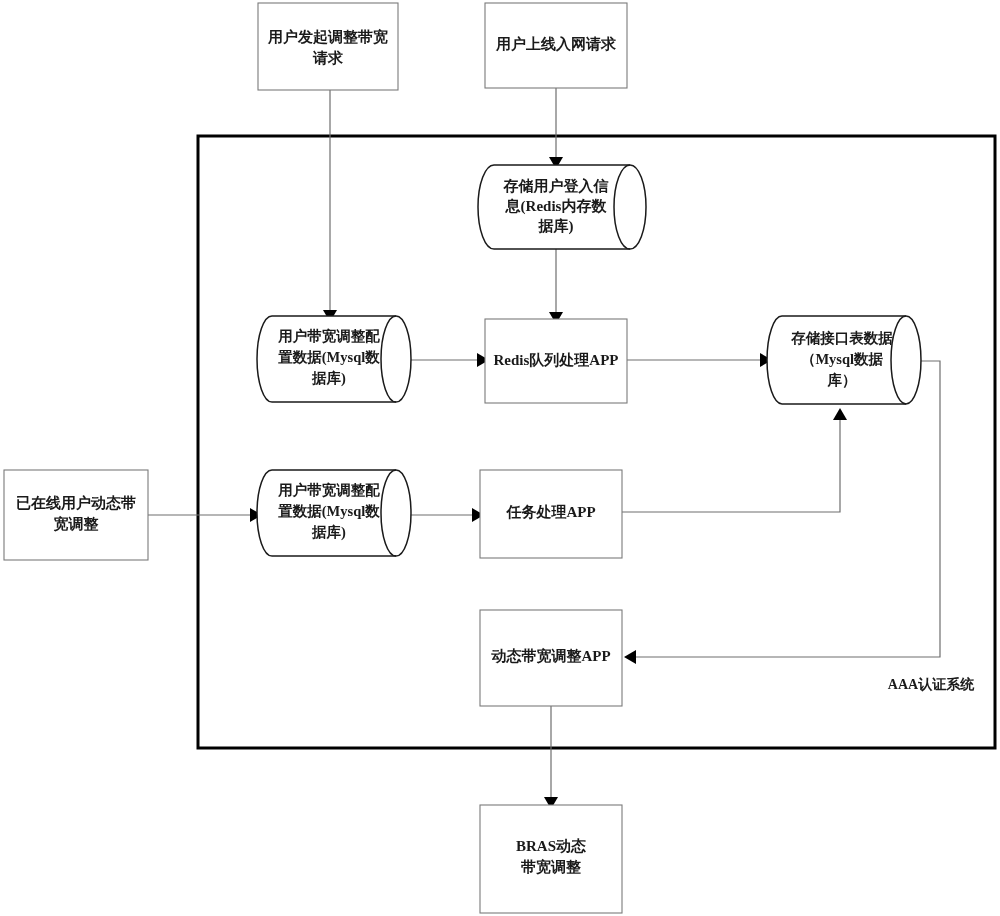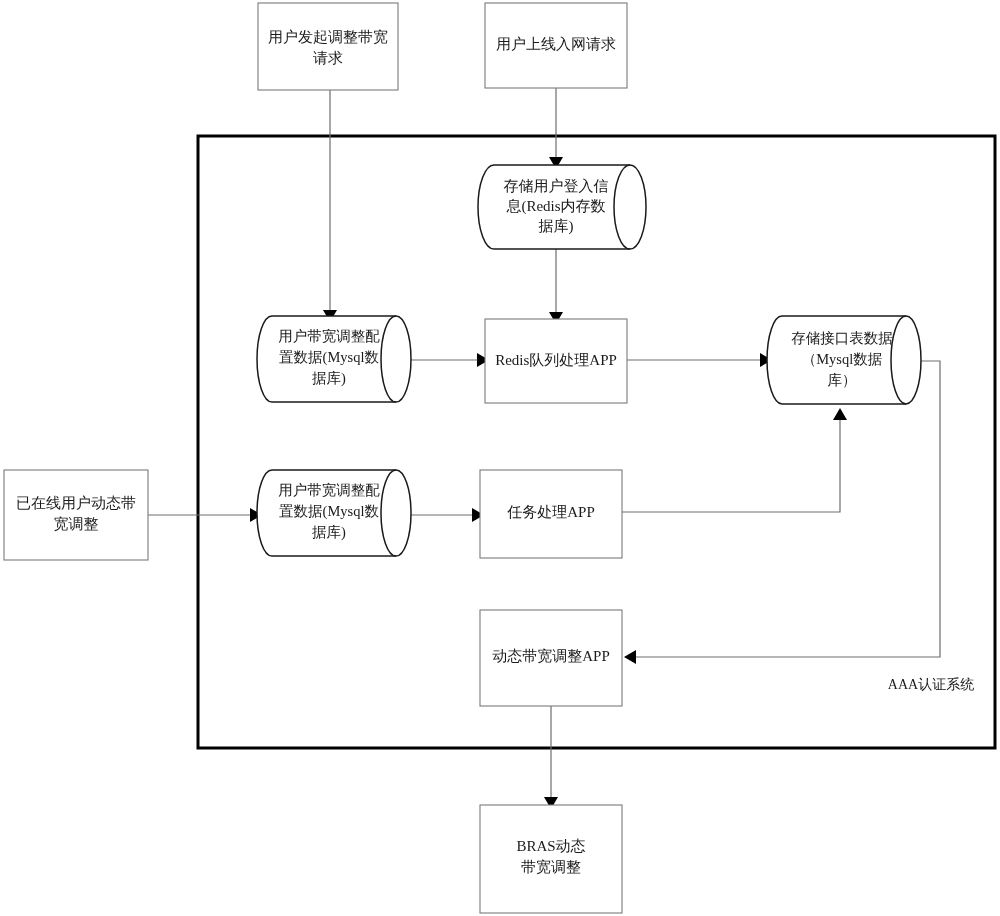--- a/index.html
+++ b/index.html
@@ -11,20 +11,21 @@
     width: 1000px;
     height: 916px;
     font-family: "Liberation Serif", "DejaVu Serif", serif;
     overflow: hidden;
   }
   #canvas {
     position: relative;
     width: 1000px;
     height: 715px;
     background: #ffffff;
+    font-weight: bold;
   }
   svg.diagram {
     position: absolute;
     top: 0;
     left: 0;
     width: 1000px;
     height: 916px;
   }
   .node-text {
     font-family: "Liberation Serif", "DejaVu Serif", serif;

